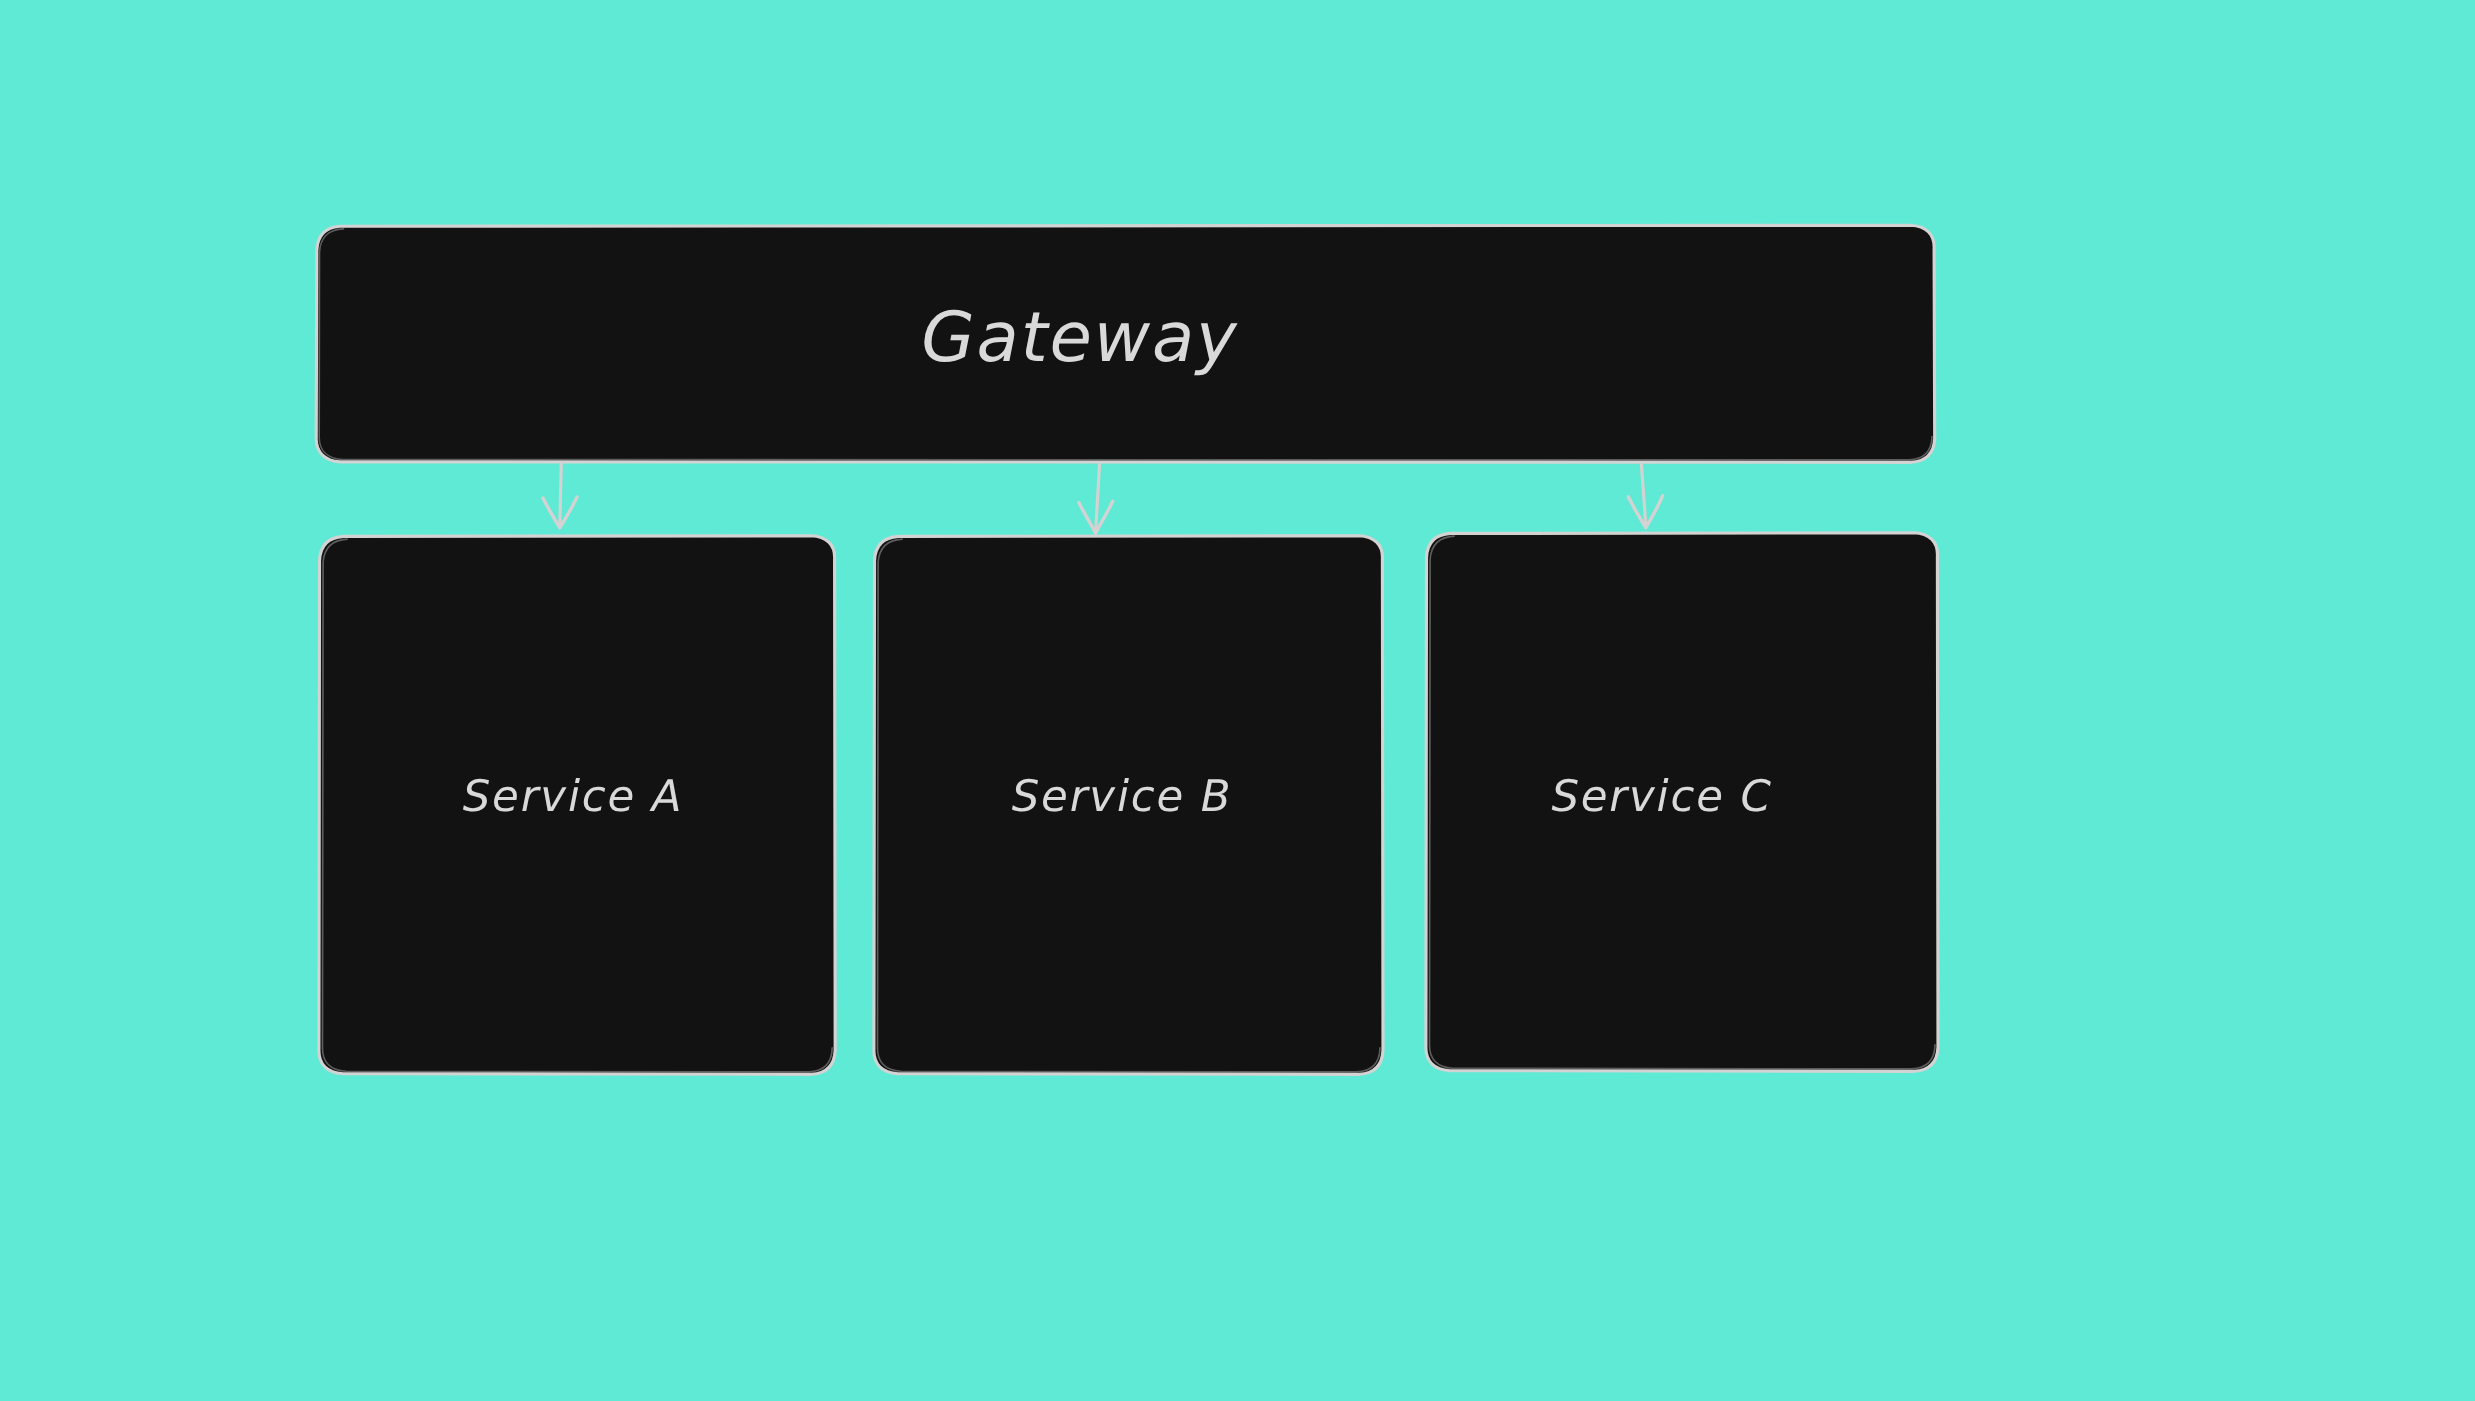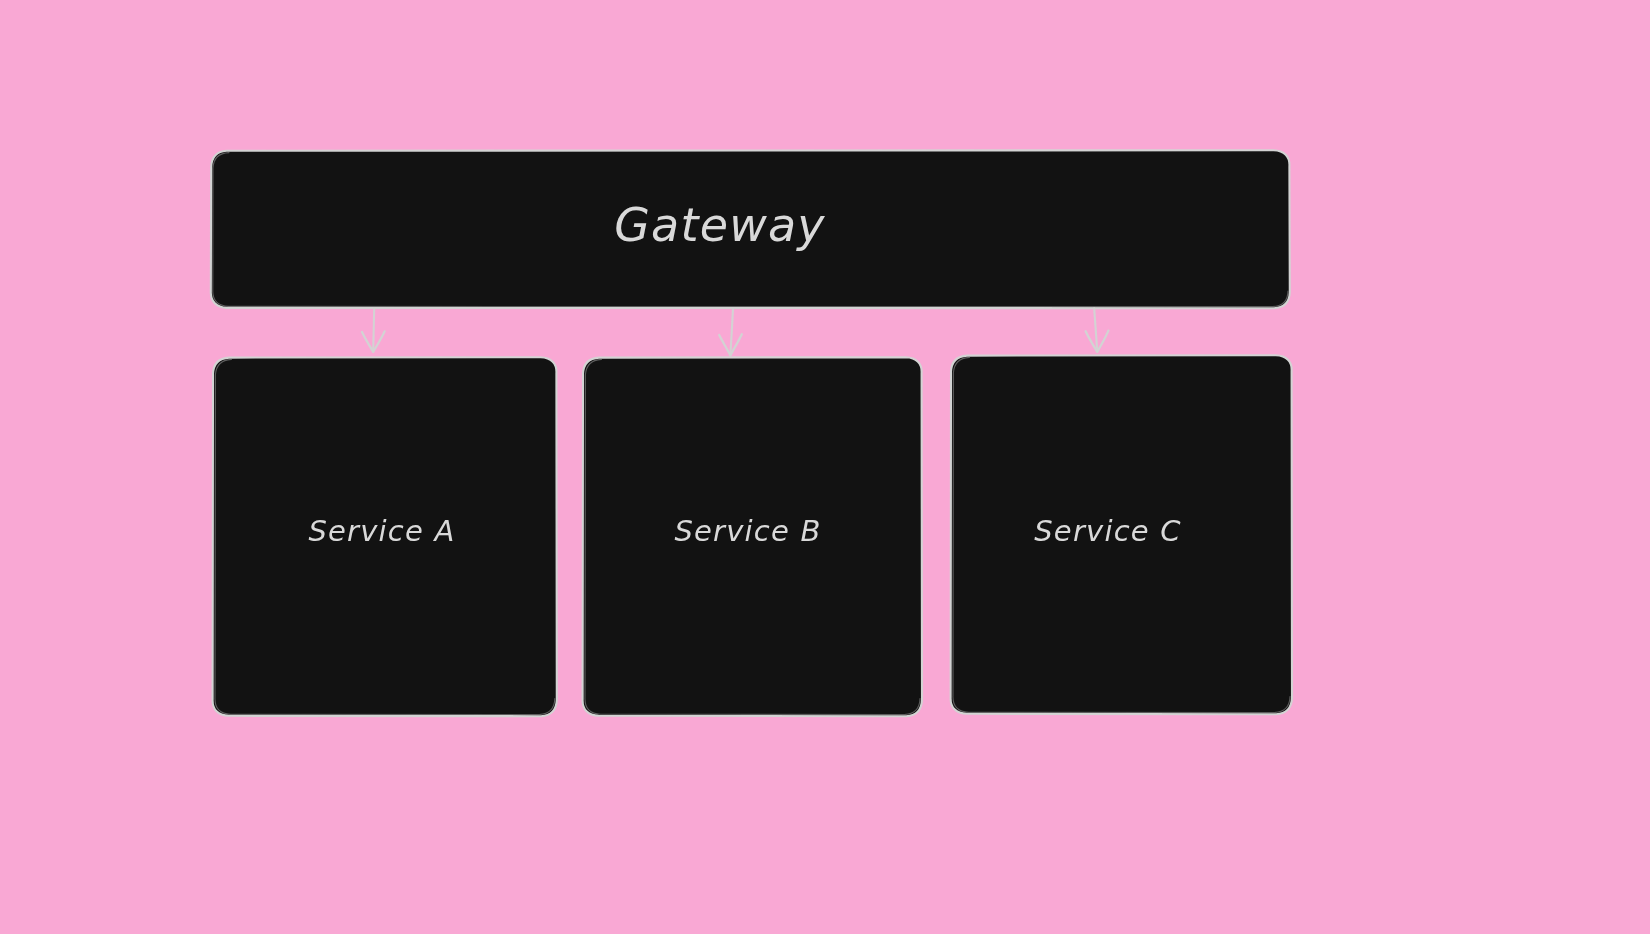--- a/index.html
+++ b/index.html
@@ -68,21 +68,21 @@
     fill: none;
     stroke: #d3d3d3;
     stroke-width: 2.3;
     stroke-linecap: round;
     stroke-linejoin: round;
   }
 </style>
 </head>
 <body style="background: rgb(18, 18, 18);">
 
-<div id="canvas-root" style="background: #f9a8d4;">
+<div id="canvas-root" style="background: #5eead4;">
   <svg id="diagram-svg" viewBox="0 0 1650 934">
 
     <g>
       <path class="node-shape" d="M 226.5 150.8
            C 216.2 151.6 211.6 157.4 211.2 166.9
            L 210.8 291.6
            C 210.4 301.4 216.6 307.4 226.8 307.9
            L 1274.0 308.2
            C 1284.6 307.6 1289.4 301.8 1289.8 292.2
            L 1289.4 166.2

